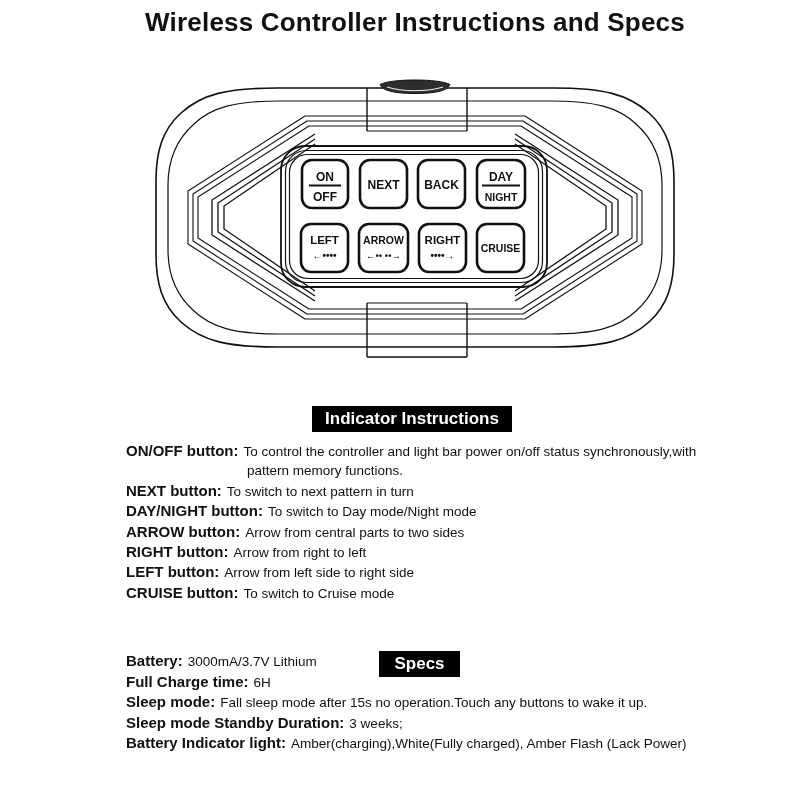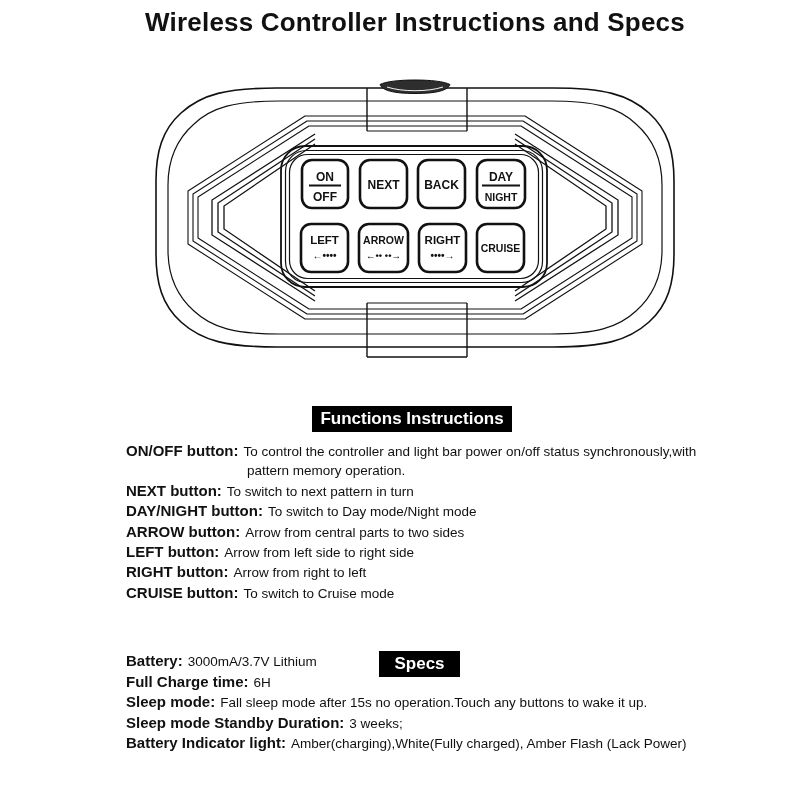--- a/index.html
+++ b/index.html
@@ -106,30 +106,30 @@
       <rect class="ln" stroke-width="2.6" fill="#fff" x="404" y="224" width="47" height="48" rx="10"></rect>
       <text class="bt" font-size="11.5" text-anchor="middle" x="427.5" y="244">RIGHT</text>
       <text class="bt" font-size="10" text-anchor="middle" x="427.5" y="258.5">••••→</text>
     </g>
     <g>
       <rect class="ln" stroke-width="2.6" fill="#fff" x="462" y="224" width="47" height="48" rx="10"></rect>
       <text class="bt" font-size="10.5" text-anchor="middle" x="485.5" y="252">CRUISE</text>
     </g>
   </svg>
 
-  <div class="sec-header fn-header">Functions Instructions</div>
+  <div class="sec-header fn-header">Indicator Instructions</div>
 
   <div class="fn-list">
     <div class="line"><span class="lbl">ON/OFF button:</span><span class="txt">To control the controller and light bar power on/off status synchronously,with</span></div>
-    <div class="line cont txt">pattern memory operation.</div>
+    <div class="line cont txt">pattern memory functions.</div>
     <div class="line"><span class="lbl">NEXT button:</span><span class="txt">To switch to next pattern in turn</span></div>
     <div class="line"><span class="lbl">DAY/NIGHT button:</span><span class="txt">To switch to Day mode/Night mode</span></div>
     <div class="line"><span class="lbl">ARROW button:</span><span class="txt">Arrow from central parts to two sides</span></div>
+    <div class="line"><span class="lbl">RIGHT button:</span><span class="txt">Arrow from right to left</span></div>
     <div class="line"><span class="lbl">LEFT button:</span><span class="txt">Arrow from left side to right side</span></div>
-    <div class="line"><span class="lbl">RIGHT button:</span><span class="txt">Arrow from right to left</span></div>
     <div class="line"><span class="lbl">CRUISE button:</span><span class="txt">To switch to Cruise mode</span></div>
   </div>
 
   <div class="sec-header specs-header">Specs</div>
 
   <div class="specs-list">
     <div class="line"><span class="lbl">Battery:</span><span class="txt">3000mA/3.7V Lithium</span></div>
     <div class="line"><span class="lbl">Full Charge time:</span><span class="txt">6H</span></div>
     <div class="line"><span class="lbl">Sleep mode:</span><span class="txt">Fall sleep mode after 15s no operation.Touch any buttons to wake it up.</span></div>
     <div class="line"><span class="lbl">Sleep mode Standby Duration:</span><span class="txt">3 weeks;</span></div>

